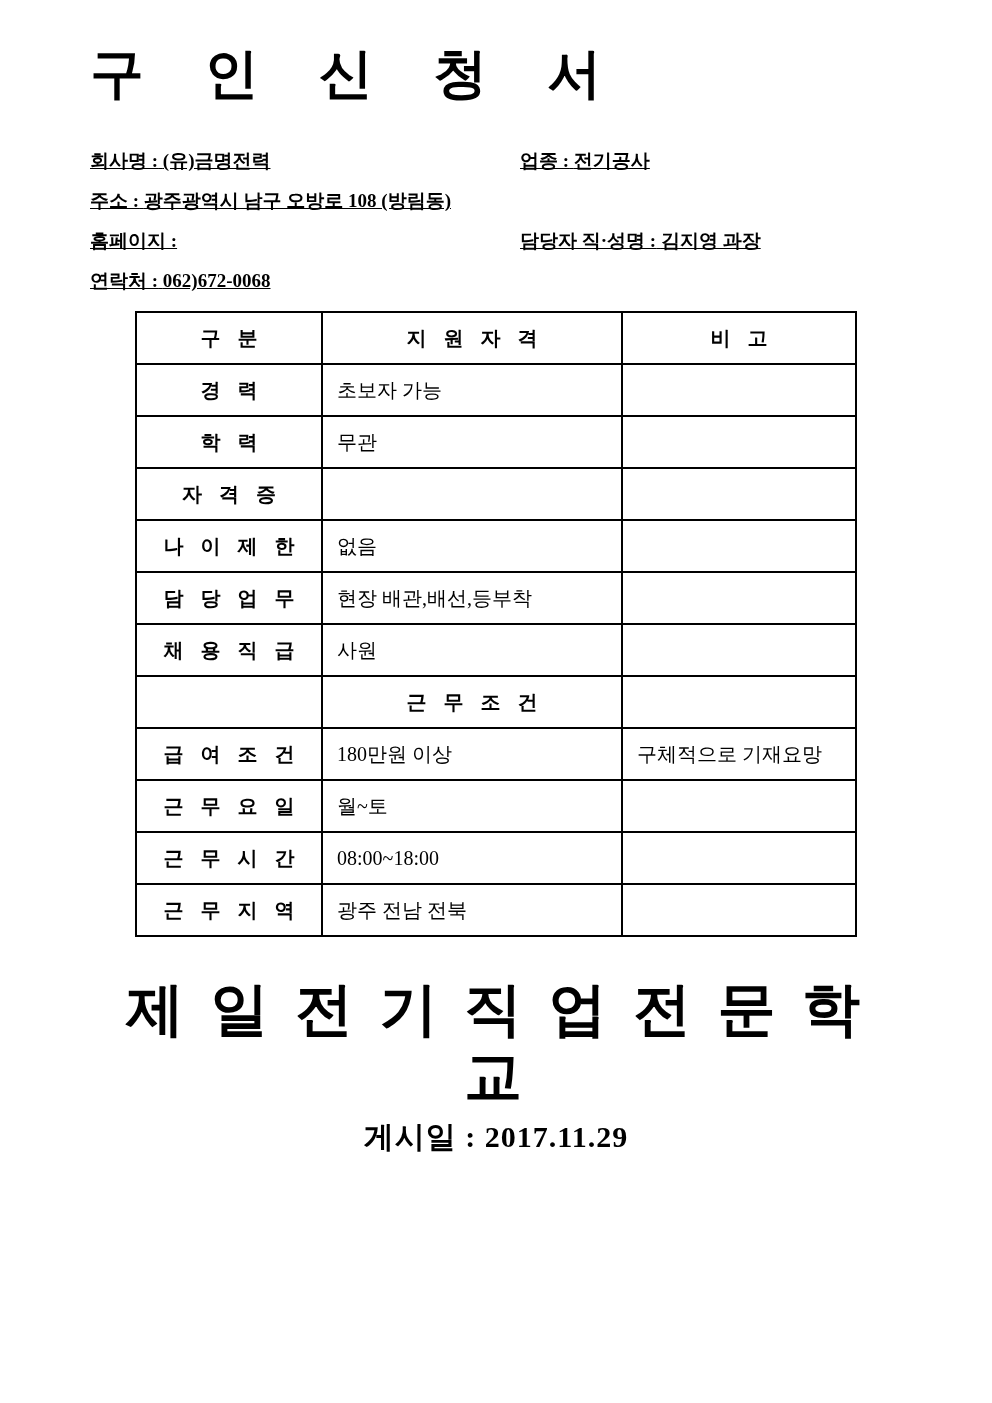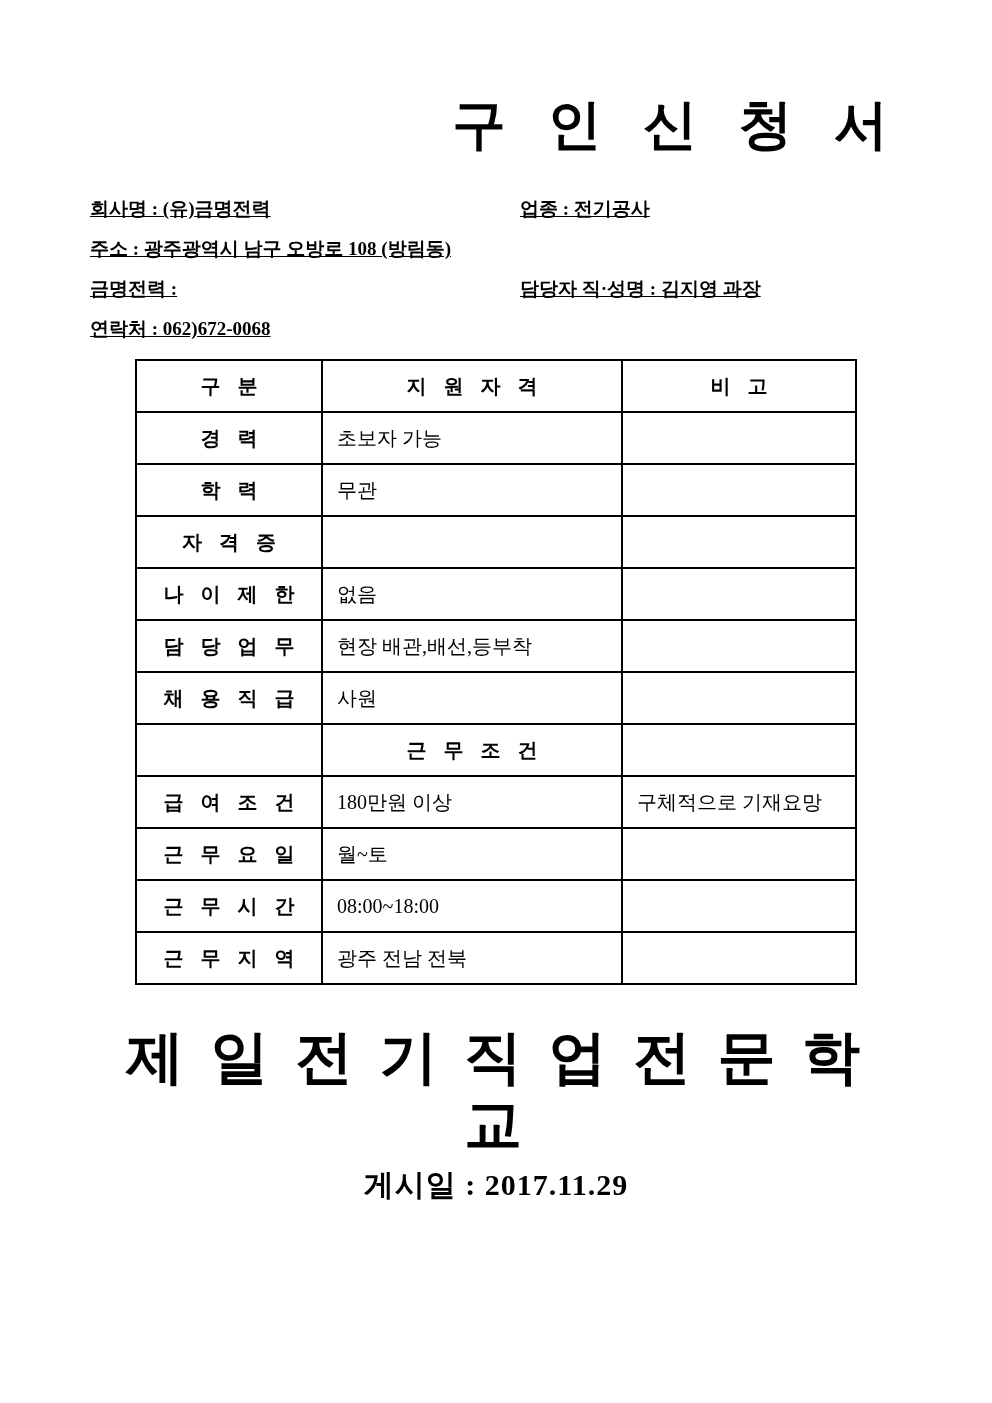--- a/index.html
+++ b/index.html
@@ -16,28 +16,28 @@
     overflow: hidden;
   }
   .page {
     width: 992px;
     height: 1403px;
     position: relative;
     box-sizing: border-box;
     padding: 0 90px;
   }
   .doc-title {
-    text-align: right;
+    text-align: left;
     font-size: 54px;
     font-weight: bold;
     letter-spacing: 14px;
-    margin-top: 96px;
+    margin-top: 48px;
     margin-bottom: 0;
     line-height: 1.1;
-    font-family: Liberation Serif, serif;
+    font-family: Liberation Mono, monospace;
   }
   .header-block {
     margin-top: 44px;
     font-size: 19px;
     font-weight: bold;
     line-height: 1.0;
     text-decoration: underline;
   }
   .hdr-row {
     display: flex;
@@ -134,21 +134,21 @@
 
     <div class="hdr-row">
       <div class="hdr-left">
         <span>주소 :</span>
         <span>광주광역시  남구  오방로 108  (방림동)</span>
       </div>
     </div>
 
     <div class="hdr-row">
       <div class="hdr-left">
-        <span>금명전력 :</span>
+        <span>홈페이지 :</span>
         <span></span>
       </div>
       <div class="hdr-right">
         <span>담당자 직·성명 :</span>
         <span>김지영  과장</span>
       </div>
     </div>
 
     <div class="hdr-row right-only">
       <div class="hdr-right">

